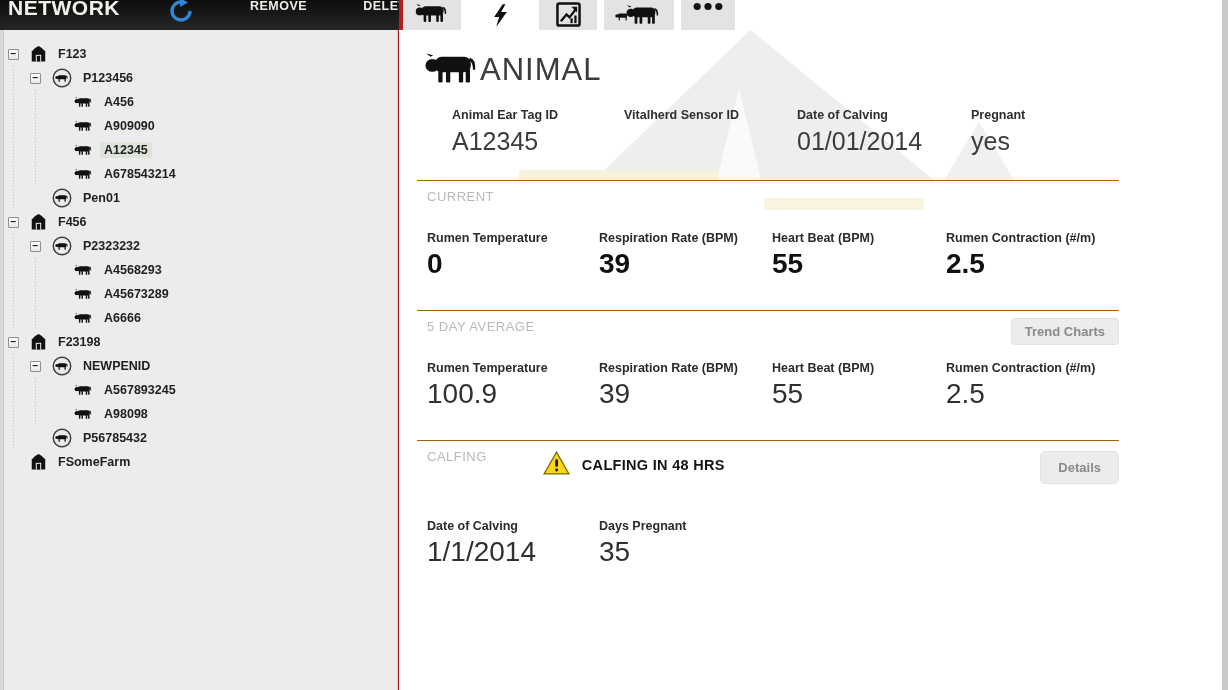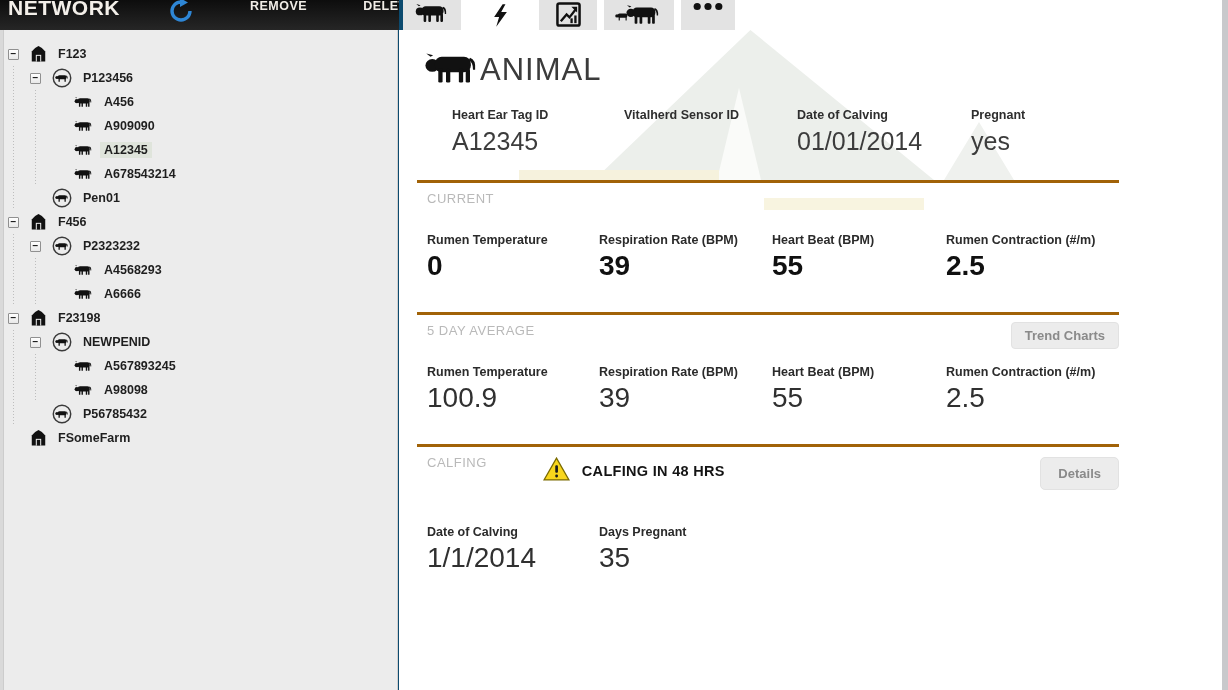--- a/index.html
+++ b/index.html
@@ -1,18 +1,18 @@
 <!DOCTYPE html>
 <html><head>
 <meta charset="utf-8">
 <style>
   * { margin:0; padding:0; box-sizing:border-box; }
   html,body { width:1228px; height:690px; overflow:hidden; background:#fff;
               font-family:"Liberation Sans","DejaVu Sans",sans-serif; }
-  .app { position:relative; width:1228px; height:690px; background:#0c4a6e; }
+  .app { position:relative; width:1228px; height:690px; background:#b91c1c; }
 
   
   .topbar { position:absolute; left:0; top:0; width:399px; height:30px;
             background:linear-gradient(#0d0d0d,#262626); overflow:hidden;
             display:flex; align-items:flex-start; }
   .app-title { color:#f3efe9; font-size:21px; font-weight:700; letter-spacing:.5px;
                margin:-4px 0 0 8px; white-space:nowrap; }
   .refresh { margin:-2px 0 0 48px; width:26px; height:26px; flex:none; }
   .tb-btn { color:#f0ece6; font-size:12.5px; font-weight:700; letter-spacing:.5px;
             margin:-1px 0 0 56px; cursor:pointer; white-space:nowrap; }
@@ -67,21 +67,21 @@
   .header-band { position:relative; height:150px; padding:20px 0 0 25px; }
   .title-row { display:flex; align-items:center; gap:0; position:relative; }
   .page-title { font-size:31px; font-weight:300; color:#3b3b3b; letter-spacing:1px; }
 
   .fields-grid { position:relative; display:grid; grid-template-columns:172px 173px 174px 1fr;
                  margin-left:18px; padding-left:10px; margin-top:18px; width:702px; }
   .f-label { font-size:12.5px; font-weight:700; color:#2e2e2e; }
   .f-value { font-size:25px; font-weight:400; color:#3c3c3c; margin-top:5px; }
 
   .sections { margin-left:18px; width:702px; }
-  .section { border-top:3px solid #a16207; padding:8px 0 30px 10px; position:relative; }
+  .section { border-top:1px solid #a16207; padding:8px 0 30px 10px; position:relative; }
   .sec-title { font-size:13px; color:#b9b9b9; letter-spacing:.5px; }
   .sec-head { display:flex; align-items:flex-start; }
   .metrics { display:grid; grid-template-columns:172px 173px 174px 1fr; margin-top:27px; }
   .m-label { font-size:12.5px; font-weight:700; color:#2b2b2b; }
   .m-value { font-size:28px; margin-top:3px; color:#303030; font-weight:400; }
   .section.bold-values .m-value { font-weight:700; color:#101010; }
   .sec-btn { position:absolute; right:0; background:#ececec; border:1px solid #e2e2e2;
              border-radius:4px; color:#8a8a8a; font-weight:700; font-size:13px;
              cursor:pointer; font-family:inherit; }
   .btn-trend { top:7px; padding:5px 13px; }
@@ -341,20 +341,36 @@
     <path d="M7,8 L2,4 L10,6 Z"></path>
               <ellipse cx="9" cy="18" rx="8" ry="7.5"></ellipse>
     <rect x="12" y="8" width="42" height="18" rx="8"></rect>
     <rect x="16" y="22" width="5" height="16" rx="1.5"></rect>
               <rect x="25" y="22" width="5" height="16" rx="1.5"></rect>
     <rect x="40" y="22" width="5" height="16" rx="1.5"></rect>
               <rect x="48" y="22" width="5" height="16" rx="1.5"></rect>
     <path d="M53,9 q7,2 6,14 l-2.5,0 q0,-9 -5,-11 z"></path>
             </svg>
           </span>
+          <span class="tlabel">A45673289</span>
+        </div>
+        <div class="trow l2">
+          <span class="slot"></span>
+          <span class="ticon">
+            <svg width="19" height="12" viewBox="0 0 64 42" fill="#111">
+    <path d="M7,8 L2,4 L10,6 Z"></path>
+              <ellipse cx="9" cy="18" rx="8" ry="7.5"></ellipse>
+    <rect x="12" y="8" width="42" height="18" rx="8"></rect>
+    <rect x="16" y="22" width="5" height="16" rx="1.5"></rect>
+              <rect x="25" y="22" width="5" height="16" rx="1.5"></rect>
+    <rect x="40" y="22" width="5" height="16" rx="1.5"></rect>
+              <rect x="48" y="22" width="5" height="16" rx="1.5"></rect>
+    <path d="M53,9 q7,2 6,14 l-2.5,0 q0,-9 -5,-11 z"></path>
+            </svg>
+          </span>
           <span class="tlabel">A6666</span>
         </div>
         <div class="trow l0">
           <span class="slot">
             <span class="toggle">−</span>
           </span>
           <span class="ticon">
             <svg width="17" height="16" viewBox="0 0 20 19">
     <path d="M10,0 L14,2.5 L18,6.5 V18.5 H2 V6.5 L6,2.5 Z" fill="#111"></path>
     <rect x="6.8" y="10.5" width="6.4" height="8" fill="#ececec"></rect>
@@ -459,21 +475,21 @@
     <rect x="16" y="22" width="5" height="16" rx="1.5"></rect>
               <rect x="25" y="22" width="5" height="16" rx="1.5"></rect>
     <rect x="40" y="22" width="5" height="16" rx="1.5"></rect>
               <rect x="48" y="22" width="5" height="16" rx="1.5"></rect>
     <path d="M53,9 q7,2 6,14 l-2.5,0 q0,-9 -5,-11 z"></path>
             </svg></span>
         <span class="page-title">ANIMAL</span>
       </div>
       <div class="fields-grid" id="header-fields">
           <div>
-            <div class="f-label">Heart Ear Tag ID</div>
+            <div class="f-label">Animal Ear Tag ID</div>
             <div class="f-value">A12345</div>
           </div>
           <div>
             <div class="f-label">Vitalherd Sensor ID</div>
           </div>
           <div>
             <div class="f-label">Date of Calving</div>
             <div class="f-value">01/01/2014</div>
           </div>
           <div>

